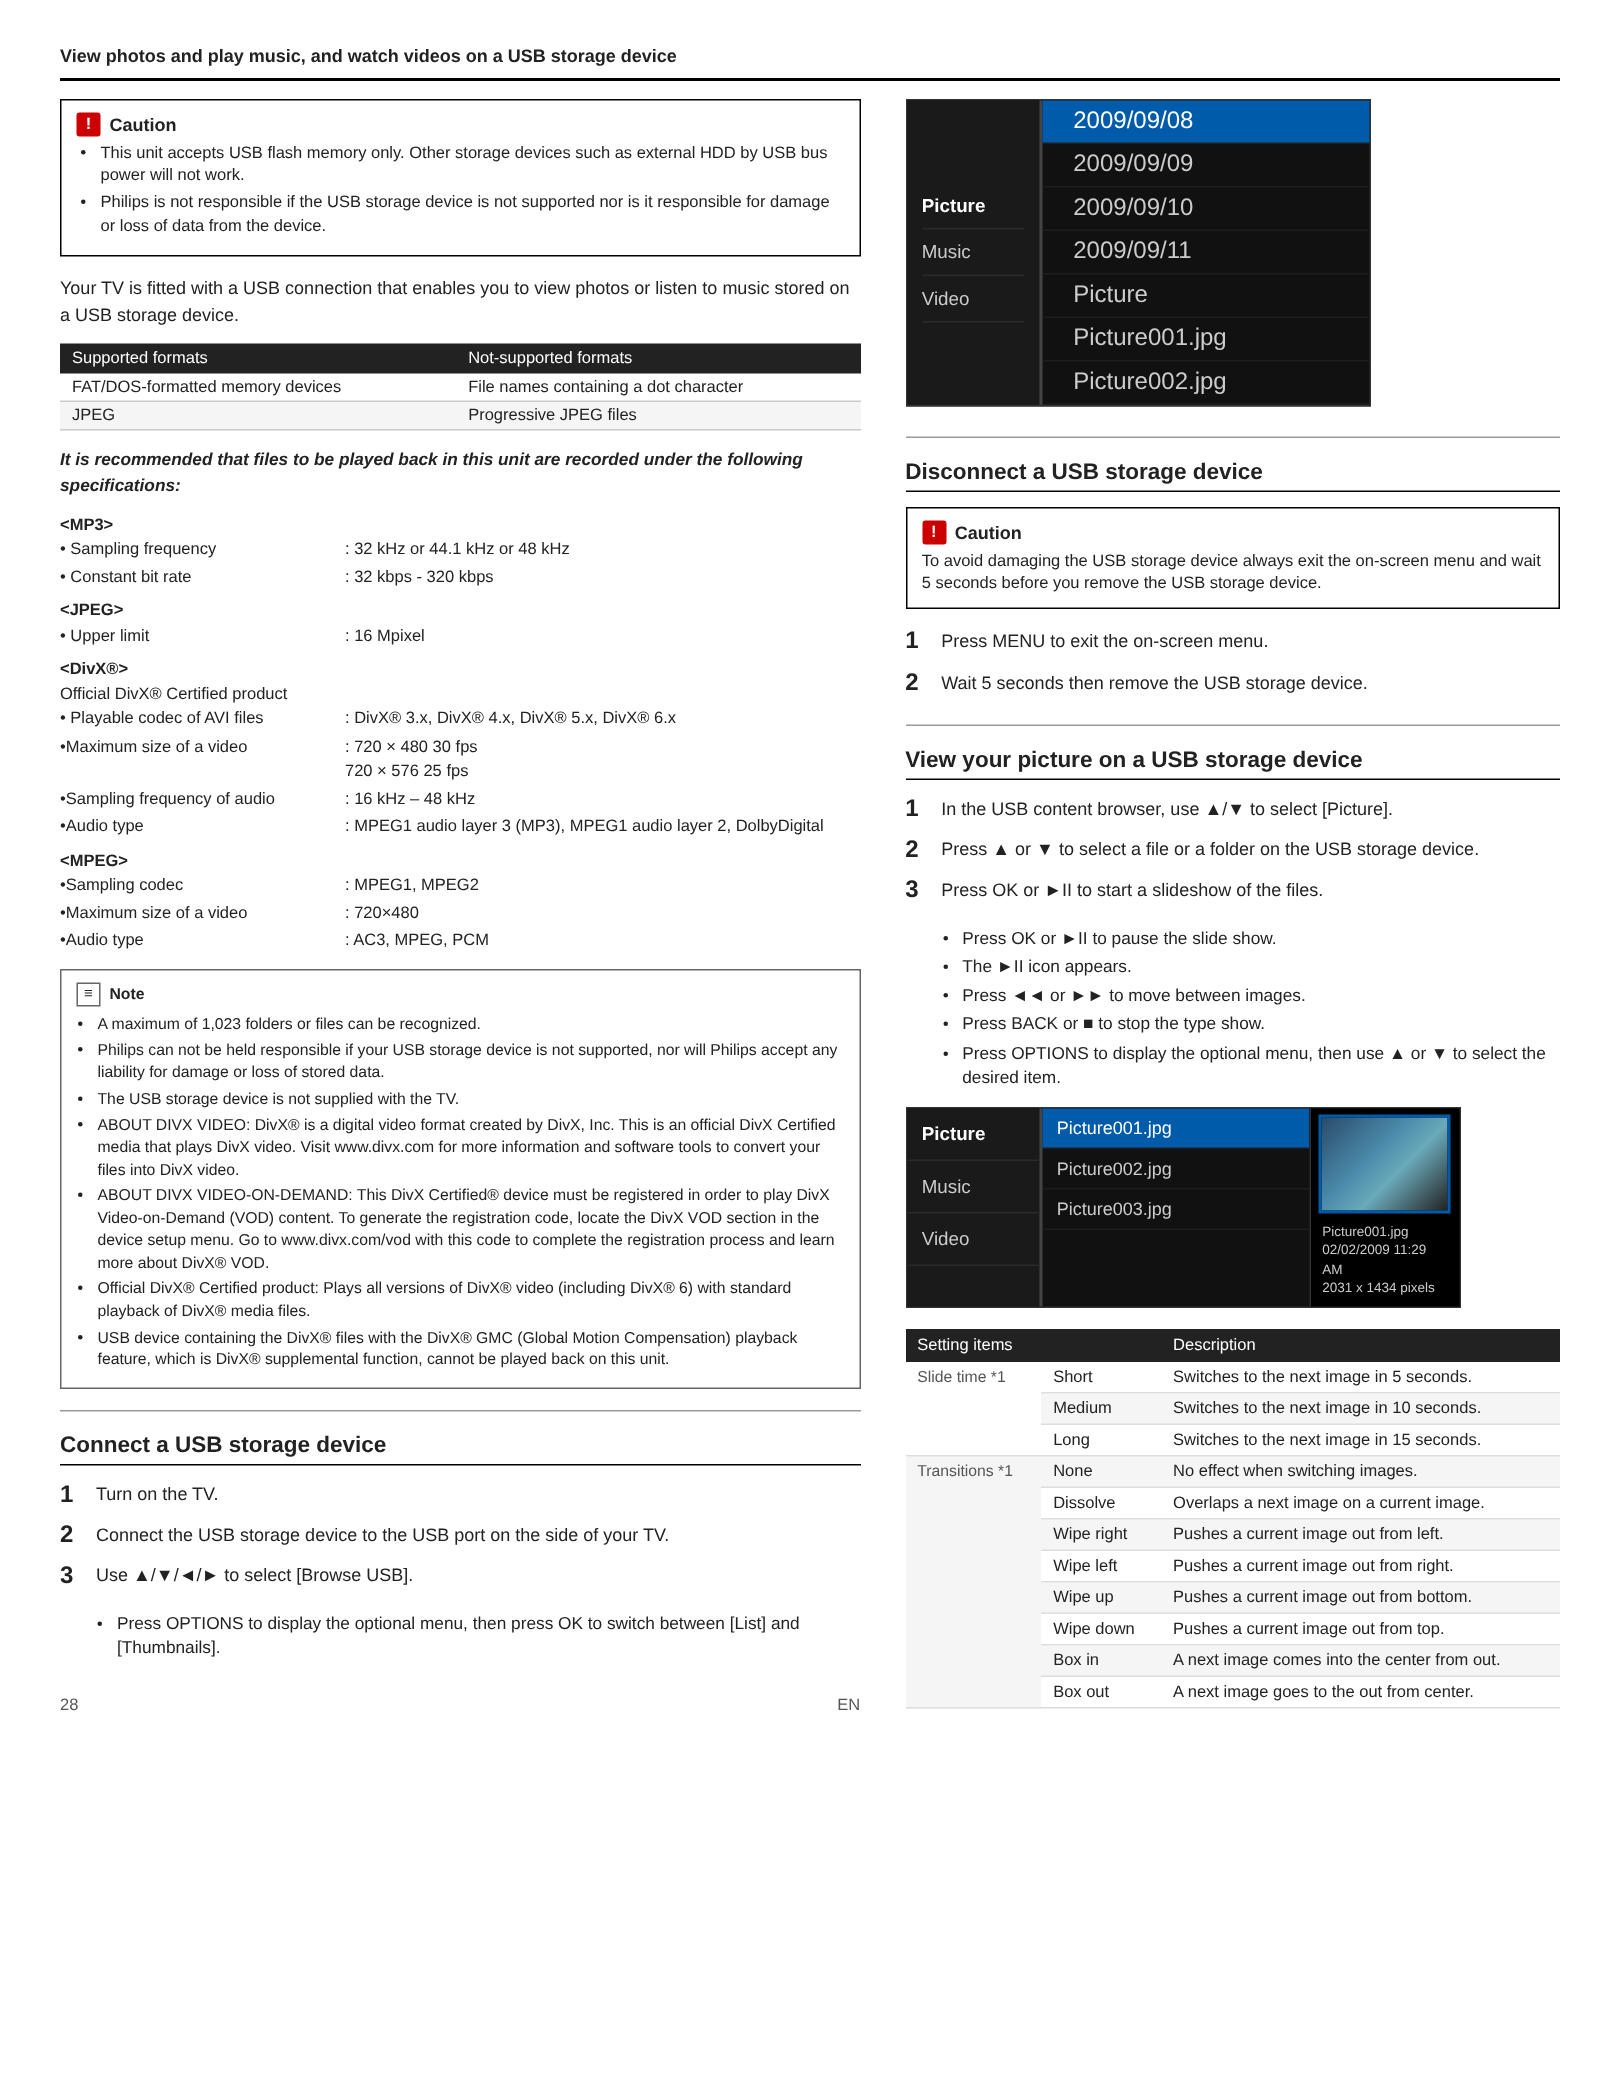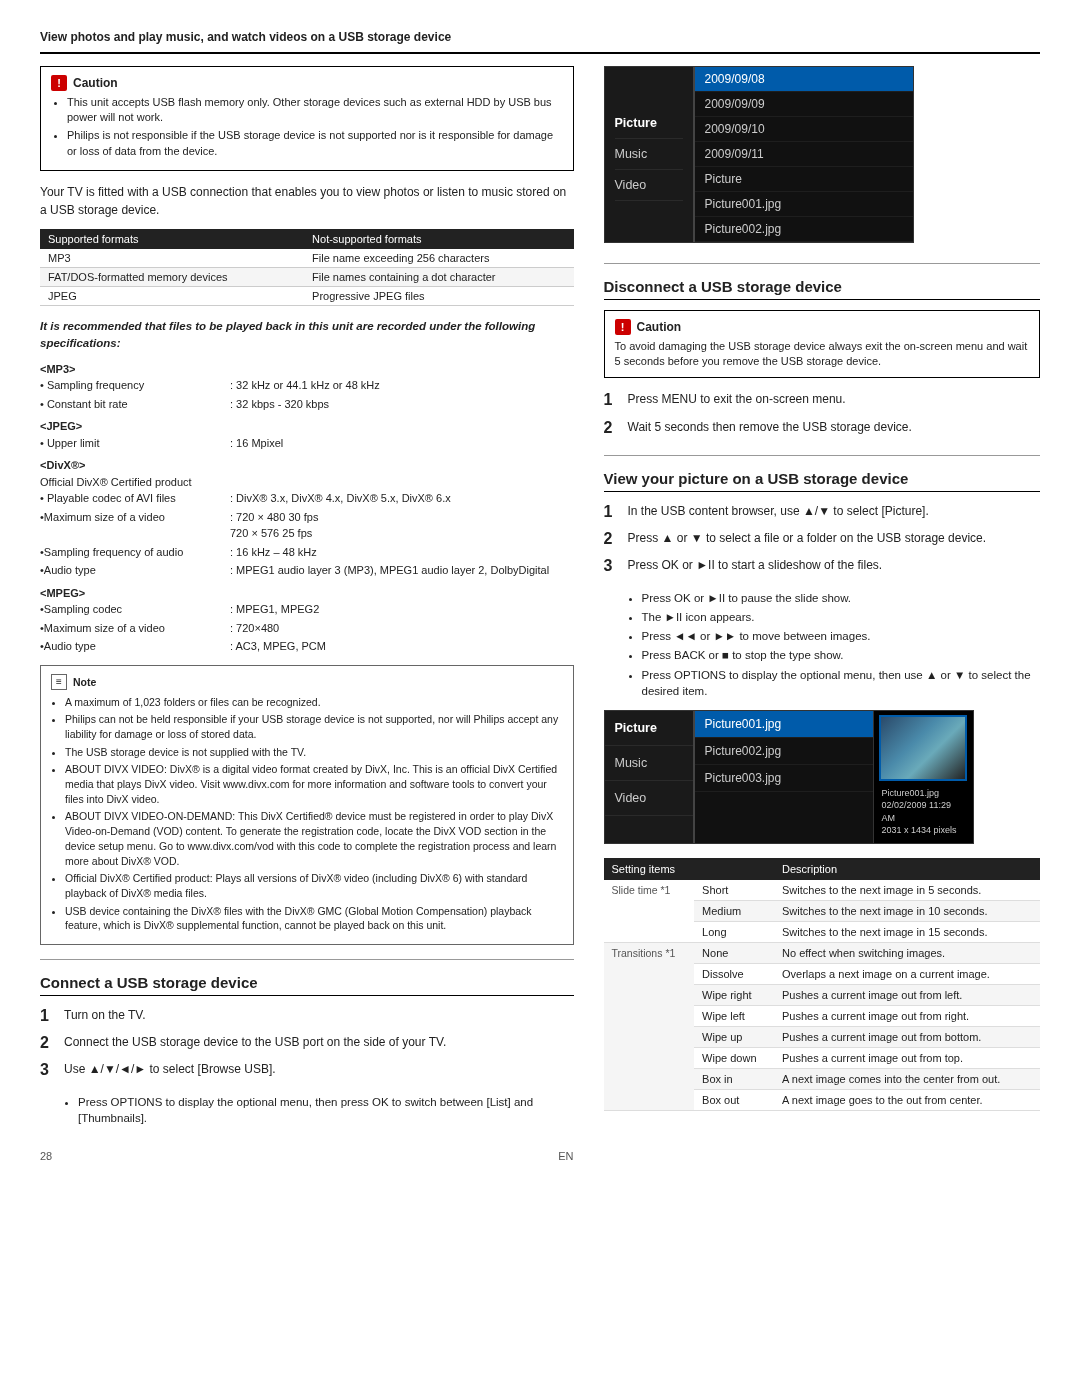--- a/index.html
+++ b/index.html
@@ -211,22 +211,22 @@
     }
     .usb-top-sidebar-item.active {
       color: #fff;
       font-weight: bold;
     }
     .usb-top-content {
       flex: 1;
       padding: 0;
     }
     .usb-top-item {
-      padding: 5px 10px;
-      font-size: 12px;
+      padding: 5px 21px;
+      font-size: 16px;
       color: #ccc;
       border-bottom: 1px solid #1e1e1e;
     }
     .usb-top-item.selected {
       background: #005baa;
       color: #fff;
     }
     
     .pic-browser {
       background: #111;
@@ -364,24 +364,20 @@
     <p class="intro-text">Your TV is fitted with a USB connection that enables you to view photos or listen to music stored on a USB storage device.</p>
 
     <table class="formats-table">
       <thead>
         <tr>
           <th>Supported formats</th>
           <th>Not-supported formats</th>
         </tr>
       </thead>
       <tbody>
-        <tr>
-          <td>MP3</td>
-          <td>File name exceeding 256 characters</td>
-        </tr>
         <tr>
           <td>FAT/DOS-formatted memory devices</td>
           <td>File names containing a dot character</td>
         </tr>
         <tr>
           <td>JPEG</td>
           <td>Progressive JPEG files</td>
         </tr>
       </tbody>
     </table>

